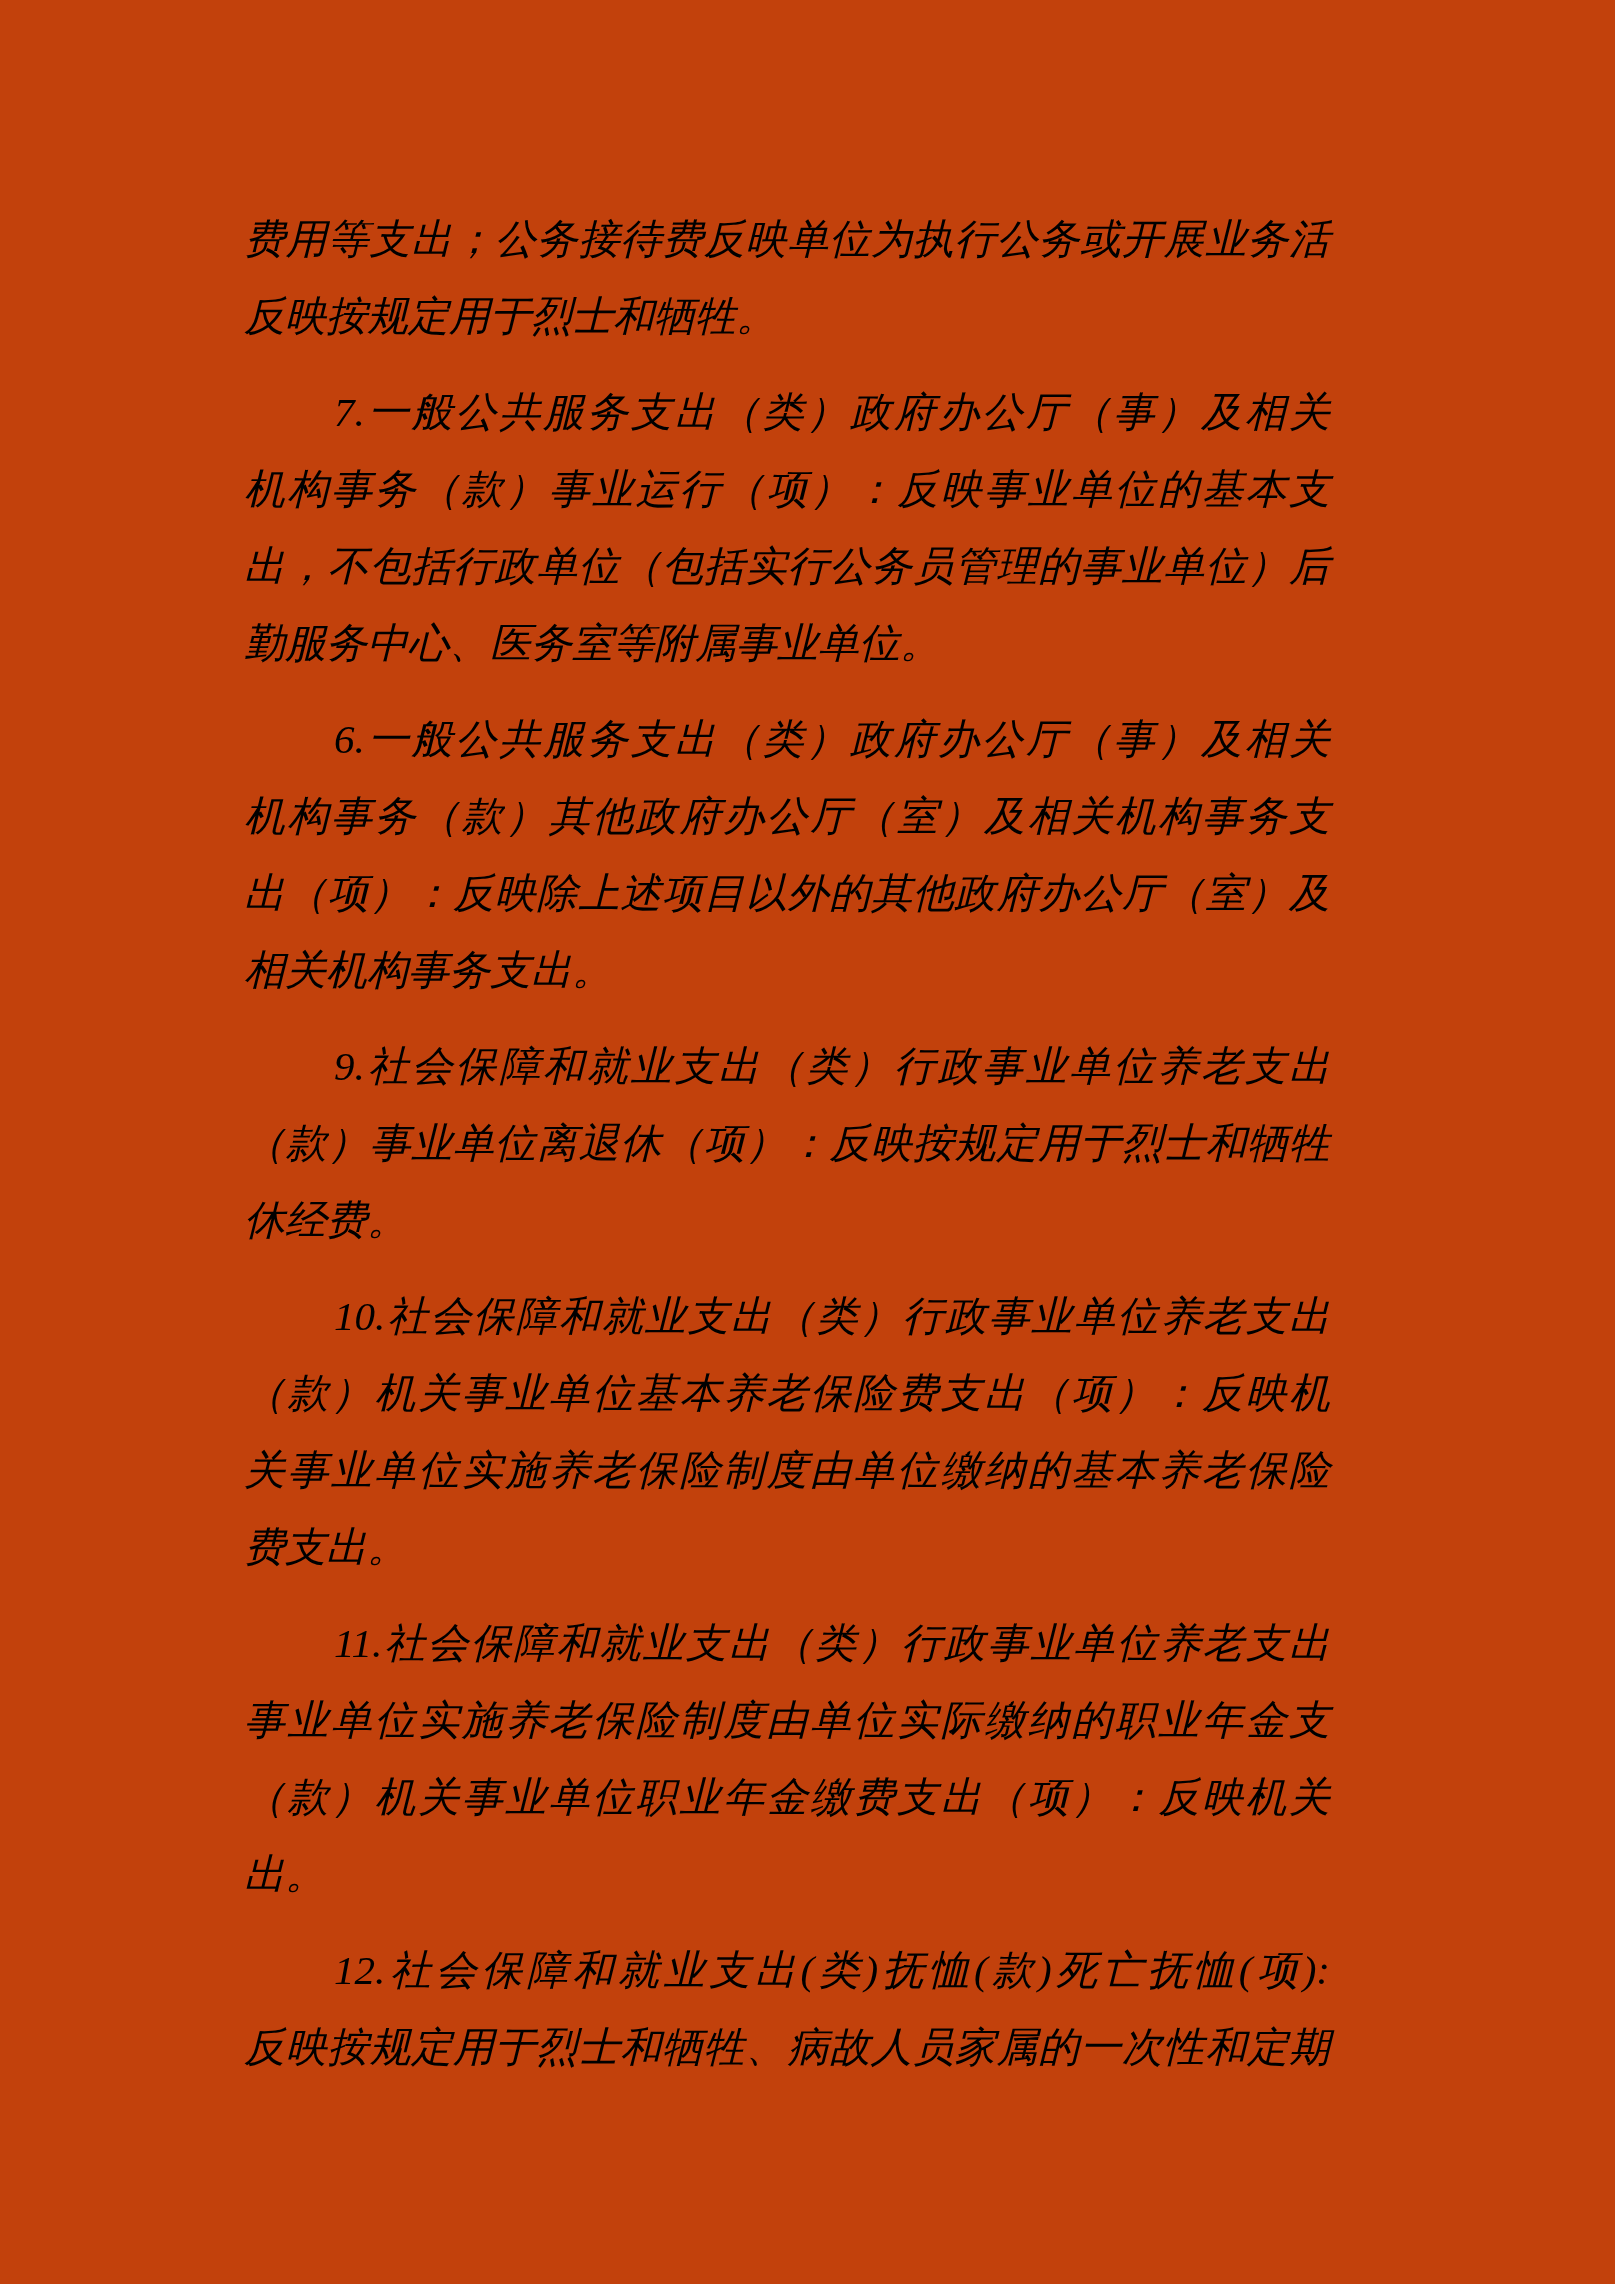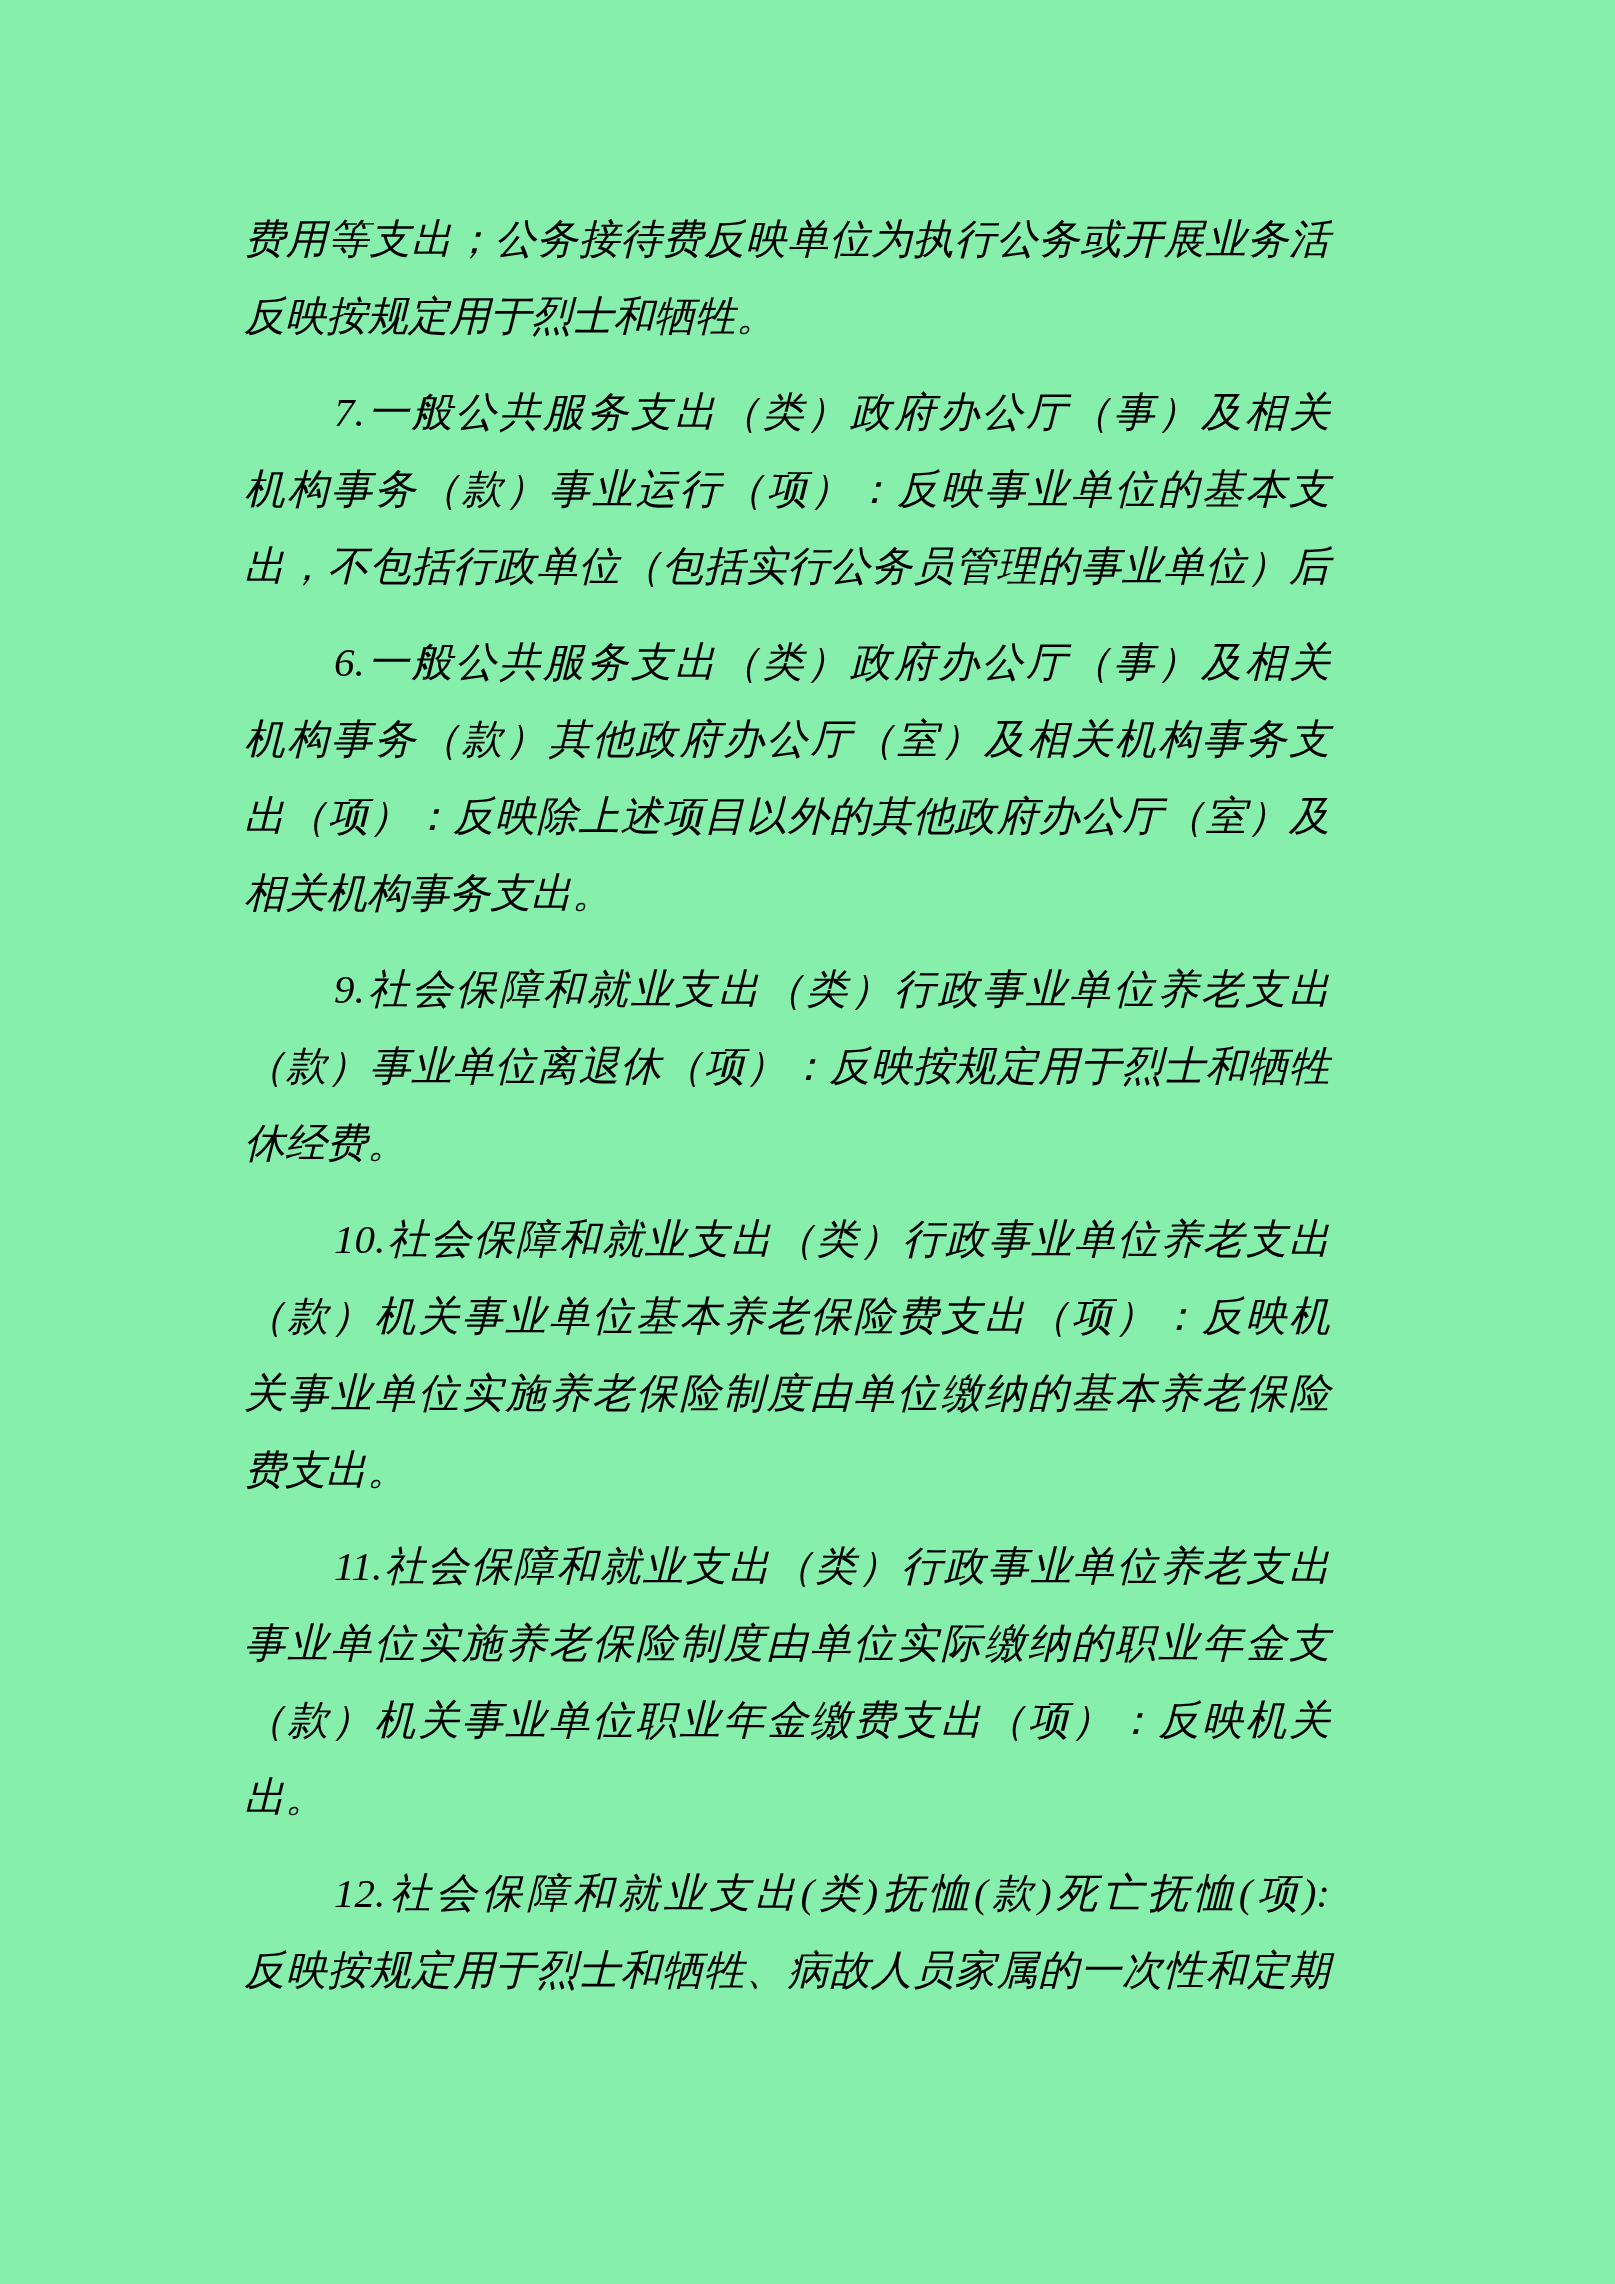--- a/index.html
+++ b/index.html
@@ -14,21 +14,21 @@
     font-family: "Liberation Serif", "DejaVu Serif", serif;
     font-style: italic; 
     color: #000000;
     overflow: hidden;
   }
   .page {
     position: absolute;
     left: 0; top: 0;
     width: 1616px;
     height: 2284px;
-    background: #86efac;
+    background: #c2410c;
   }
   .doc {
     position: absolute;
     left: 244px;
     top: 201px;
     width: 1086px;
   }
   .para {
     margin: 0 0 19px 0;
   }
@@ -56,20 +56,21 @@
 <div class="page">
   <div class="doc">
       <div class="para">
         <div class="line fill"><span class="seg">费用等支出；公务接待费反映单位为执行公务或开展业务活</span></div>
         <div class="line"><span class="seg">反映按规定用于烈士和牺牲。</span></div>
       </div>
       <div class="para">
         <div class="line fill indent"><span class="seg bold">7.一般公共服务支出（类）政府办公厅（事）及相关</span></div>
         <div class="line fill"><span class="seg bold">机构事务（款）事业运行（项）：</span><span class="seg">反映事业单位的基本支</span></div>
         <div class="line fill"><span class="seg">出，不包括行政单位（包括实行公务员管理的事业单位）后</span></div>
+        <div class="line"><span class="seg">勤服务中心、医务室等附属事业单位。</span></div>
       </div>
       <div class="para">
         <div class="line fill indent"><span class="seg bold">6.一般公共服务支出（类）政府办公厅（事）及相关</span></div>
         <div class="line fill"><span class="seg bold">机构事务（款）其他政府办公厅（室）及相关机构事务支</span></div>
         <div class="line fill"><span class="seg bold">出（项）：</span><span class="seg">反映除上述项目以外的其他政府办公厅（室）及</span></div>
         <div class="line"><span class="seg">相关机构事务支出。</span></div>
       </div>
       <div class="para">
         <div class="line fill indent"><span class="seg bold">9.社会保障和就业支出（类）行政事业单位养老支出</span></div>
         <div class="line fill"><span class="seg bold">（款）事业单位离退休（项）：</span><span class="seg">反映按规定用于烈士和牺牲</span></div>

